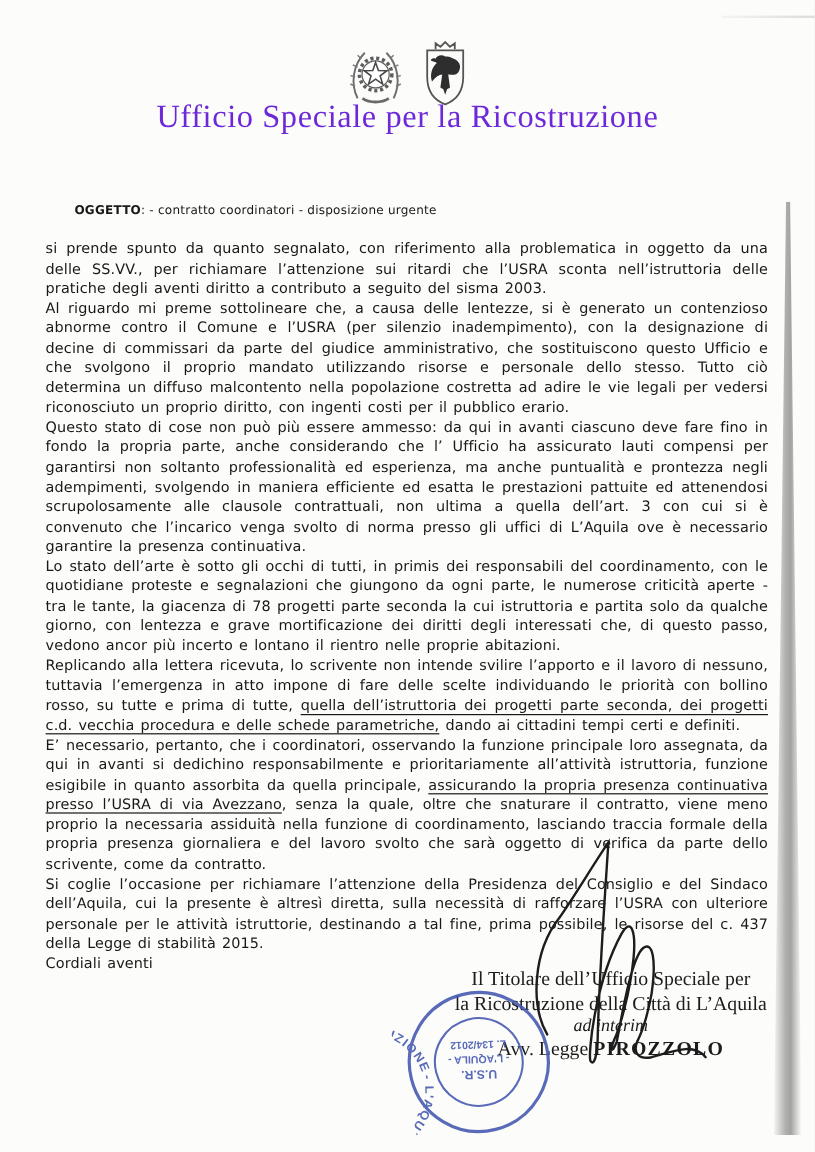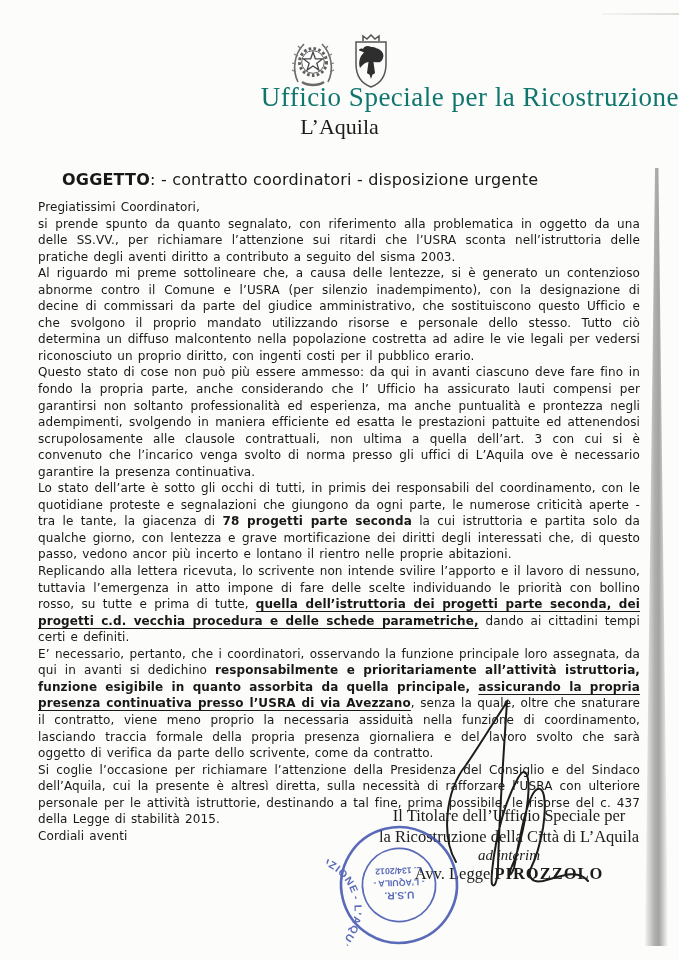--- a/index.html
+++ b/index.html
@@ -15,37 +15,37 @@
     clip-path:polygon(46% 0%, 60% 0%, 100% 100%, 4% 100%);
     filter:blur(0.4px);
   }
   .edge-line-top{
     position:absolute;left:602px;top:13px;width:77px;height:2px;
     background:linear-gradient(to right,#f4f4f2,#dcdcd9);
   }
   
   .emblems{position:absolute;top:34px;left:0;width:100%;display:flex;justify-content:center;align-items:flex-end;gap:12px;}
   .page-title{
-    position:absolute;top:82px;left:0;width:100%;text-align:right;
-    font-family:"Liberation Serif",serif;font-size:27px;letter-spacing:0.5px;color:#0f766e;
+    position:absolute;top:82px;left:0;width:100%;text-align:center;
+    font-family:"Liberation Serif",serif;font-size:27px;letter-spacing:0.5px;color:#6d28d9;
   }
   .page-subtitle{
     position:absolute;top:114px;left:0;width:100%;text-align:center;
     font-family:"Liberation Serif",serif;font-size:22px;color:#1c1c1c;
   }
   
-  .subject{position:absolute;top:170px;left:62px;font-size:16px;letter-spacing:0.2px;}
+  .subject{position:absolute;top:170px;left:62px;font-size:10px;letter-spacing:0.2px;}
   .subject .lbl{font-weight:bold;}
   
   .letter-body{
     position:absolute;top:199px;left:38px;width:602px;
     font-size:12px;line-height:16.55px;letter-spacing:0.1px;word-spacing:1.2px;
   }
   .body-par{margin:0;text-align:justify;}
-  .seg-b{font-weight:bold;}
+  .seg-b{font-weight:normal;}
   .seg-i{}
   .seg-u{text-decoration:underline;text-decoration-thickness:1.4px;text-underline-offset:2.5px;}
   
   .sig-block{
     position:absolute;top:806px;left:356px;width:306px;text-align:center;
     font-family:"Liberation Serif",serif;font-size:16.5px;line-height:20.5px;color:#1c1c1c;
   }
   .sig-interim{font-style:italic;font-size:15px;line-height:17px;}
   .sig-name{font-size:16.5px;}
   .sig-name .last{font-weight:bold;letter-spacing:1px;}
@@ -77,28 +77,26 @@
 
     <svg width="42" height="56" viewBox="0 0 42 56">
       <path d="M13 7 L13 2 L17 5 L21 1 L25 5 L29 2 L29 7" fill="none" stroke="#555" stroke-width="1.5"></path>
       <path d="M6 8 H36 V30 C36 43 29 50 21 53 C13 50 6 43 6 30 Z" fill="#fbfbfa" stroke="#555" stroke-width="1.5"></path>
       <path d="M21 13 C18 11 14 12 13 15 C11 14 9 15 9 16.5 C11 17.5 13 17.5 14 18.5 C10 22 8 28 10 34 C13 30 16 28 18.5 28 L17 39 C19 41 23 41 25 39 L23.5 28 C27 28 31 30 33 24 C35 19 30 15 27 14.5 C25 13 23 13 21 13 Z" fill="#2e2e2e"></path>
       <path d="M19 39 L21 45 L23 39 Z" fill="#2e2e2e"></path>
     </svg>
   </div>
 
   <div class="page-title">Ufficio Speciale per la Ricostruzione</div>
-  <div class="page-subtitle">L’Aquila</div>
 
   <div class="subject">
     <span class="lbl">OGGETTO</span><span>: - contratto coordinatori - disposizione urgente</span>
   </div>
 
   <div class="letter-body">
-      <p class="body-par"><span>Pregiatissimi Coordinatori,</span></p>
       <p class="body-par"><span>si prende spunto da quanto segnalato, con riferimento alla problematica in oggetto da una delle SS.VV., per richiamare l’attenzione sui ritardi che l’USRA sconta nell’istruttoria delle pratiche degli aventi diritto a contributo a seguito del sisma 2003.</span></p>
       <p class="body-par"><span>Al riguardo mi preme sottolineare che, a causa delle lentezze, si è generato un contenzioso abnorme contro il Comune e l’USRA (per silenzio inadempimento), con la designazione di decine di commissari da parte del giudice amministrativo, che sostituiscono questo Ufficio e che svolgono il proprio mandato utilizzando risorse e personale dello stesso. Tutto ciò determina un diffuso malcontento nella popolazione costretta ad adire le vie legali per vedersi riconosciuto un proprio diritto, con ingenti costi per il pubblico erario.</span></p>
       <p class="body-par"><span>Questo stato di cose non può più essere ammesso: da qui in avanti ciascuno deve fare fino in fondo la propria parte, anche considerando che l’ Ufficio ha assicurato lauti compensi per garantirsi non soltanto professionalità ed esperienza, ma anche puntualità e prontezza negli adempimenti, svolgendo in maniera efficiente ed esatta le prestazioni pattuite ed attenendosi scrupolosamente alle clausole contrattuali, non ultima a quella dell’art. 3 con cui si è convenuto che  </span><span class="seg-i">l’incarico venga svolto di norma presso gli uffici di L’Aquila ove è necessario garantire la presenza continuativa.</span></p>
       <p class="body-par"><span>Lo stato dell’arte è sotto gli occhi di tutti, in primis dei responsabili del coordinamento, con le quotidiane proteste e segnalazioni che giungono da ogni parte, le numerose criticità aperte - tra le tante, la giacenza di </span><span class="seg-b">78 progetti parte seconda</span><span> la cui istruttoria e partita solo da qualche giorno, con lentezza e grave mortificazione dei diritti degli interessati che, di questo passo, vedono ancor più incerto e lontano il rientro nelle proprie abitazioni.</span></p>
       <p class="body-par"><span>Replicando alla lettera ricevuta, lo scrivente non intende svilire l’apporto e il lavoro di nessuno, tuttavia l’emergenza in atto impone di fare delle scelte individuando le priorità con bollino rosso, su tutte e prima di tutte, </span><span class="seg-b seg-u">quella dell’istruttoria dei progetti parte seconda, dei progetti c.d. vecchia procedura e delle schede parametriche,</span><span> dando ai cittadini  tempi certi e definiti.</span></p>
       <p class="body-par"><span>E’ necessario, pertanto, che i coordinatori, osservando la funzione principale loro assegnata, da qui in avanti si dedichino </span><span class="seg-b">responsabilmente e prioritariamente all’attività istruttoria, funzione esigibile in quanto assorbita da quella principale, </span><span class="seg-b seg-u">assicurando la propria presenza continuativa presso l’USRA di via Avezzano</span><span>, senza la quale, oltre che snaturare il contratto, viene meno proprio la necessaria assiduità nella funzione di coordinamento, lasciando traccia formale della propria presenza giornaliera e del lavoro svolto che sarà oggetto di verifica da parte dello scrivente, come da contratto.</span></p>
       <p class="body-par"><span>Si coglie l’occasione per richiamare l’attenzione della Presidenza del Consiglio e del Sindaco dell’Aquila, cui la presente è altresì diretta, sulla necessità di rafforzare l’USRA con ulteriore personale per le attività istruttorie, destinando  a tal fine, prima possibile, le risorse del c. 437 della Legge di stabilità 2015.</span></p>
       <p class="body-par"><span>Cordiali aventi</span></p>
     </div>
 

